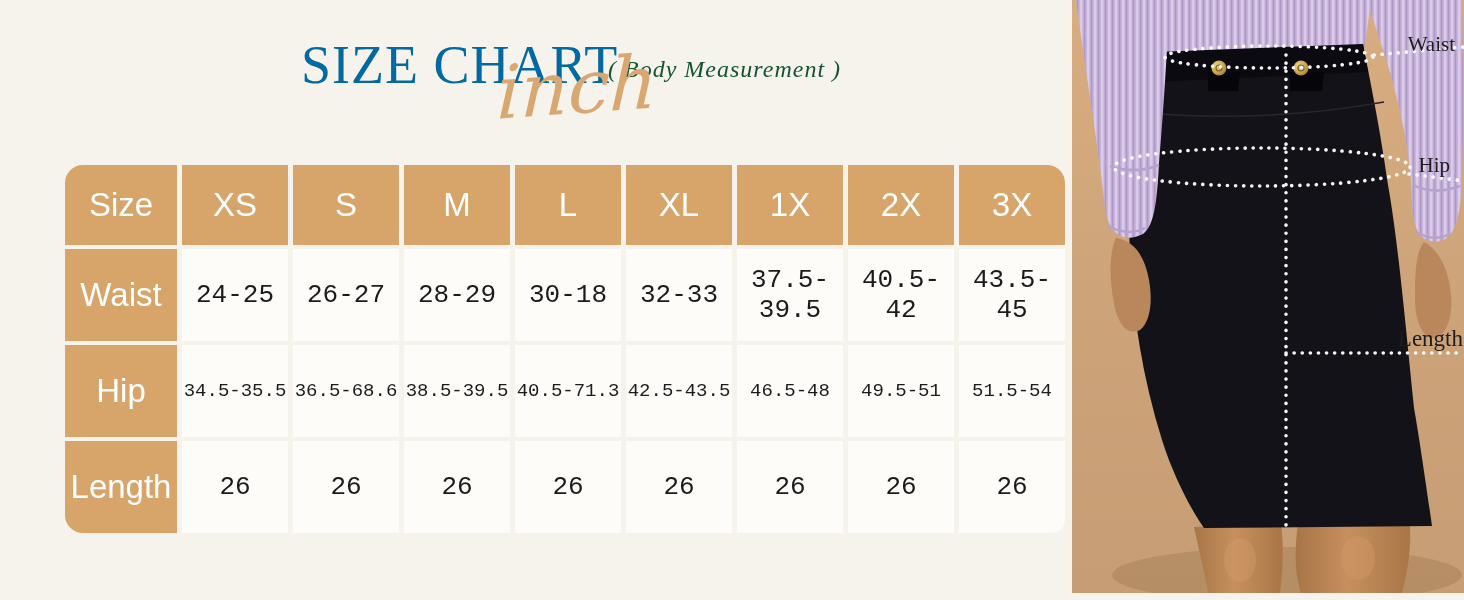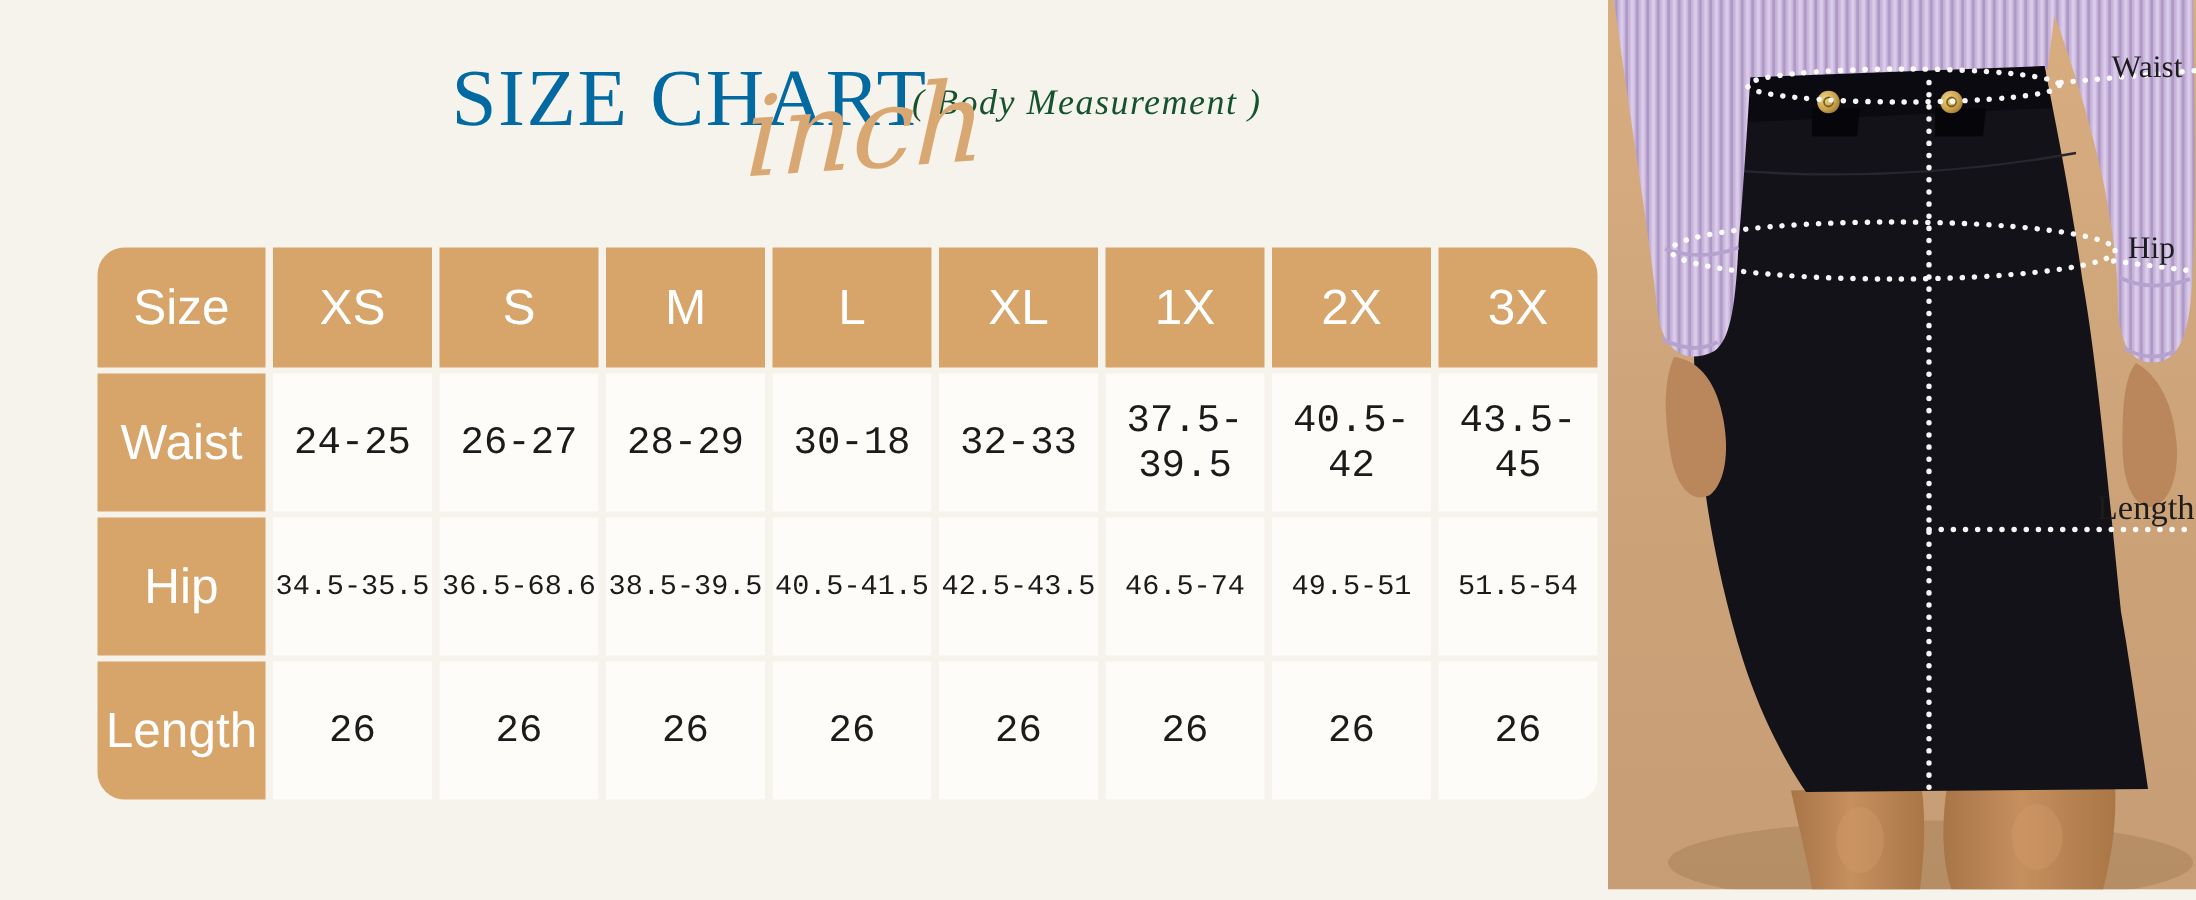--- a/index.html
+++ b/index.html
@@ -93,23 +93,23 @@
       <td>32-33</td>
       <td>37.5-39.5</td>
       <td>40.5-42</td>
       <td>43.5-45</td>
     </tr>
     <tr class="row small">
       <th class="c0">Hip</th>
       <td>34.5-35.5</td>
       <td>36.5-68.6</td>
       <td>38.5-39.5</td>
-      <td>40.5-41.5</td>
+      <td>40.5-71.3</td>
       <td>42.5-43.5</td>
-      <td>46.5-74</td>
+      <td>46.5-48</td>
       <td>49.5-51</td>
       <td>51.5-54</td>
     </tr>
     <tr class="row">
       <th class="c0 rad-bl">Length</th>
       <td>26</td>
       <td>26</td>
       <td>26</td>
       <td>26</td>
       <td>26</td>

